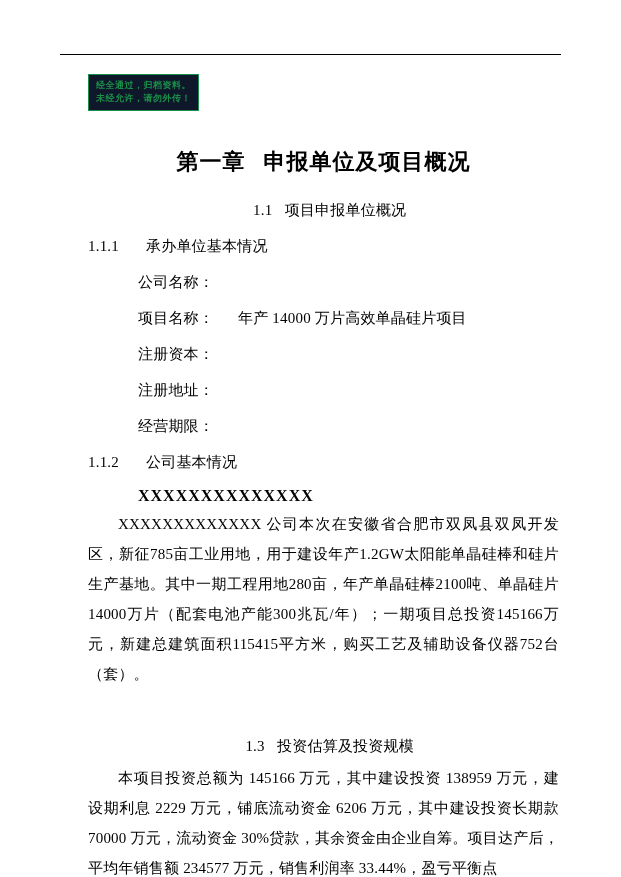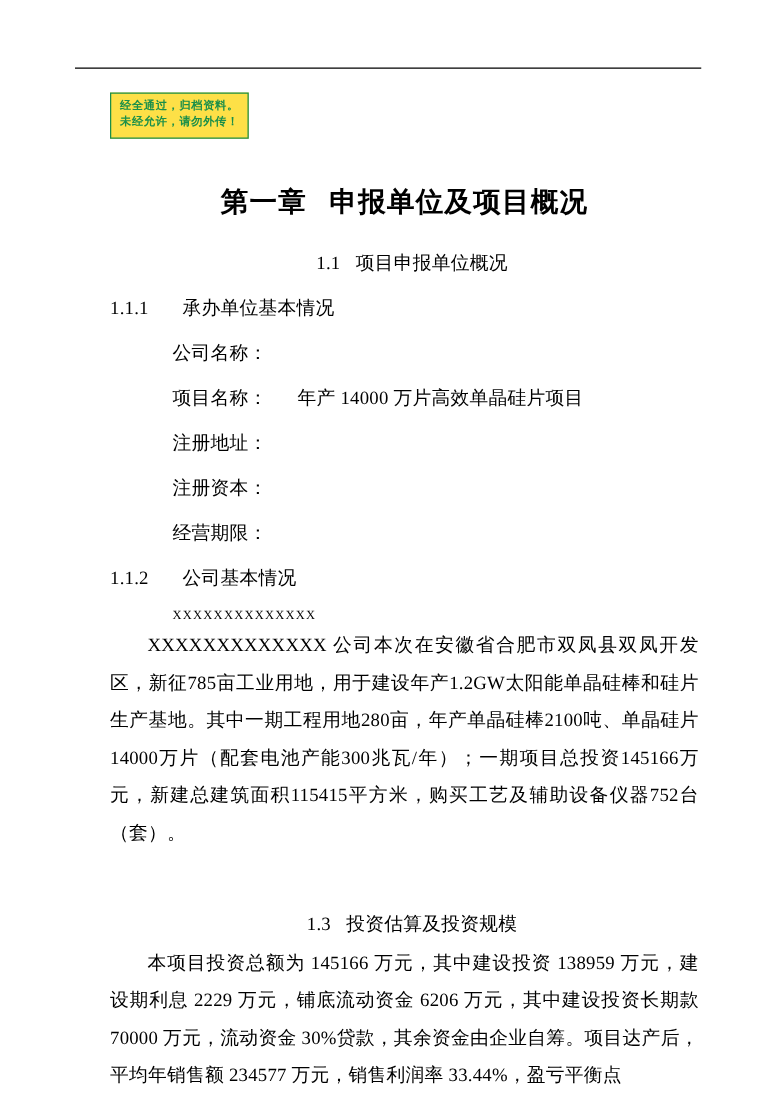--- a/index.html
+++ b/index.html
@@ -39,21 +39,21 @@
   .stamp {
     display: inline-block;
     border: 1px solid #1b8f4a;
     color: #1b8f4a;
     font-family: "DejaVu Sans", sans-serif;
     font-size: 9px;
     line-height: 13px;
     padding: 4px 7px 5px 7px;
     letter-spacing: 0.5px;
     font-weight: bold;
-    background: #fde047;
+    background: #0f172a;
     white-space: nowrap;
   }
   .stamp .l2 { display: block; }
   .chapter-title {
     text-align: center;
     font-size: 22px;
     font-weight: bold;
     margin-top: 36px;
     letter-spacing: 1px;
   }
@@ -72,24 +72,25 @@
   }
   .h3 .num { display: inline-block; min-width: 58px; }
   .field {
     font-size: 15px;
     margin-top: 17px;
     padding-left: 50px;
     letter-spacing: 0.2px;
   }
   .field .val { margin-left: 24px; }
   .plainline {
-    font-size: 10px;
+    font-size: 16px;
     margin-top: 15px;
     padding-left: 50px;
     letter-spacing: 1px;
+    font-weight: bold;
   }
   .para {
     font-size: 15px;
     margin-top: 7px;
     line-height: 30px;
     text-align: justify;
     text-justify: inter-ideograph;
     text-indent: 30px;
     letter-spacing: 0.2px;
   }
@@ -125,25 +126,25 @@
     <div class="field">
       <span>公司名称：</span><span class="val"></span>
     </div>
 
     <div class="field">
       <span>项目名称：</span><span class="val">年产 14000 万片高效单晶硅片项目</span>
     </div>
 
 
     <div class="field">
-      <span>注册地址：</span><span class="val"></span>
+      <span>注册资本：</span><span class="val"></span>
     </div>
 
     <div class="field">
-      <span>注册资本：</span><span class="val"></span>
+      <span>注册地址：</span><span class="val"></span>
     </div>
 
     <div class="field">
       <span>经营期限：</span><span class="val"></span>
     </div>
 
     <div class="h3">
       <span class="num">1.1.2</span><span>公司基本情况</span>
     </div>
 

